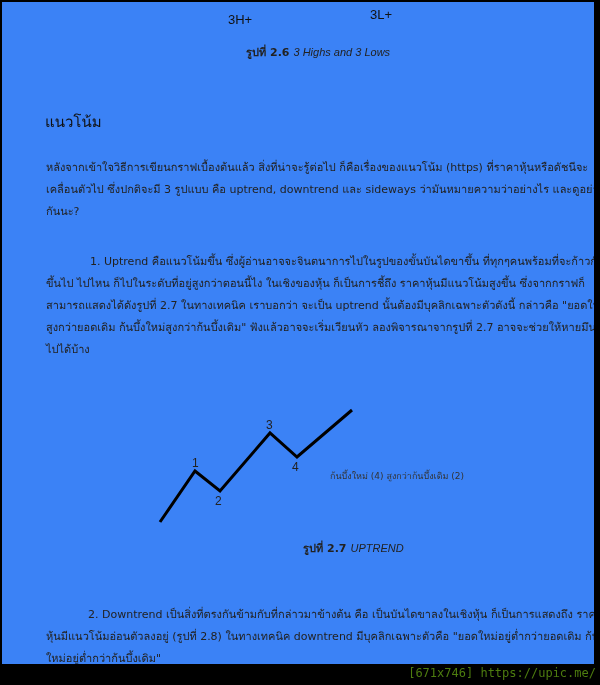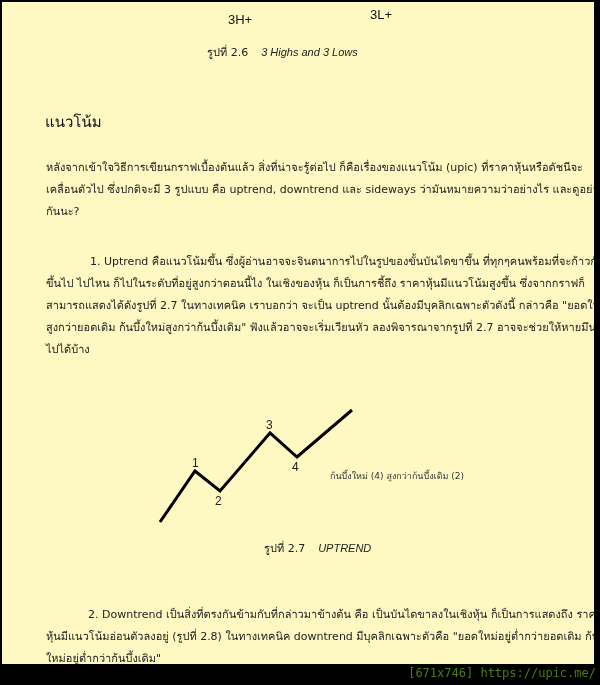--- a/index.html
+++ b/index.html
@@ -2,27 +2,27 @@
 <html><head>
 <meta charset="utf-8">
 <style>
   html, body { margin: 0; padding: 0; }
   body {
     width: 600px; height: 685px; background: #000; position: relative; overflow: hidden;
     font-family: "DejaVu Sans", "Liberation Sans", sans-serif;
   }
   .page {
     position: absolute; left: 2px; top: 2px; width: 592px; height: 662px;
-    background: #fef9c3; overflow: hidden; color: #222;
+    background: #3b82f6; overflow: hidden; color: #222;
   }
   .abs { position: absolute; white-space: nowrap; }
   .lbl-top { font-family: "Liberation Sans", sans-serif; font-size: 13px; color: #111; }
   .caption { font-size: 11px; color: #222; }
-  .caption .num { font-weight: normal; }
-  .caption .it { font-style: italic; font-family: "Liberation Sans", sans-serif; margin-left: 13px; }
+  .caption .num { font-weight: bold; margin-left: 39px; }
+  .caption .it { font-style: italic; font-family: "Liberation Sans", sans-serif; margin-left: 4px; }
   .heading { font-size: 15px; color: #111; text-align: right; }
   .para { font-size: 11px; line-height: 22px; color: #222; }
   .line { position: absolute; left: 44px; white-space: nowrap; }
   .ptnum { font-size: 12px; color: #222; font-family: "Liberation Sans", sans-serif; }
   .note { font-size: 9px; color: #333; }
   .footer-bar {
     position: absolute; left: 0; top: 664px; width: 600px; height: 21px; background: #000;
   }
   .watermark {
     position: absolute; right: 4px; top: 666px; color: #4d7c0f; font-size: 12px;
@@ -36,21 +36,21 @@
 
   <div class="abs lbl-top" style="left:226px; top:10px;">3H+</div>
   <div class="abs lbl-top" style="left:368px; top:5px;">3L+</div>
   <div class="abs caption" style="left:205px; top:41px;">
     <span class="num">รูปที่ 2.6</span><span class="it">3 Highs and 3 Lows</span>
   </div>
 
   <div class="abs heading" style="left:43px; top:108px;">แนวโน้ม</div>
 
   <div class="para">
-    <div class="line" style="top:155px;">หลังจากเข้าใจวิธีการเขียนกราฟเบื้องต้นแล้ว  สิ่งที่น่าจะรู้ต่อไป  ก็คือเรื่องของแนวโน้ม  (upic)  ที่ราคาหุ้นหรือดัชนีจะ</div>
+    <div class="line" style="top:155px;">หลังจากเข้าใจวิธีการเขียนกราฟเบื้องต้นแล้ว  สิ่งที่น่าจะรู้ต่อไป  ก็คือเรื่องของแนวโน้ม  (https)  ที่ราคาหุ้นหรือดัชนีจะ</div>
     <div class="line" style="top:177px;">เคลื่อนตัวไป ซึ่งปกติจะมี 3 รูปแบบ คือ uptrend, downtrend  และ sideways ว่ามันหมายความว่าอย่างไร และดูอย่างไร</div>
     <div class="line" style="top:199px;">กันนะ?</div>
   </div>
 
   <div class="para">
     <div class="line" style="top:249px; left:88px;">1. Uptrend คือแนวโน้มขึ้น ซึ่งผู้อ่านอาจจะจินตนาการไปในรูปของขั้นบันไดขาขึ้น ที่ทุกๆคนพร้อมที่จะก้าวกัน</div>
     <div class="line" style="top:271px;">ขึ้นไป ไปไหน ก็ไปในระดับที่อยู่สูงกว่าตอนนี้ไง ในเชิงของหุ้น ก็เป็นการชี้ถึง ราคาหุ้นมีแนวโน้มสูงขึ้น ซึ่งจากกราฟก็</div>
     <div class="line" style="top:293px;">สามารถแสดงได้ดังรูปที่ 2.7 ในทางเทคนิค เราบอกว่า จะเป็น uptrend นั้นต้องมีบุคลิกเฉพาะตัวดังนี้ กล่าวคือ "ยอดใหม่</div>
     <div class="line" style="top:315px;">สูงกว่ายอดเดิม ก้นบึ้งใหม่สูงกว่าก้นบึ้งเดิม" ฟังแล้วอาจจะเริ่มเวียนหัว ลองพิจารณาจากรูปที่ 2.7 อาจจะช่วยให้หายมึน</div>
     <div class="line" style="top:337px;">ไปได้บ้าง</div>

